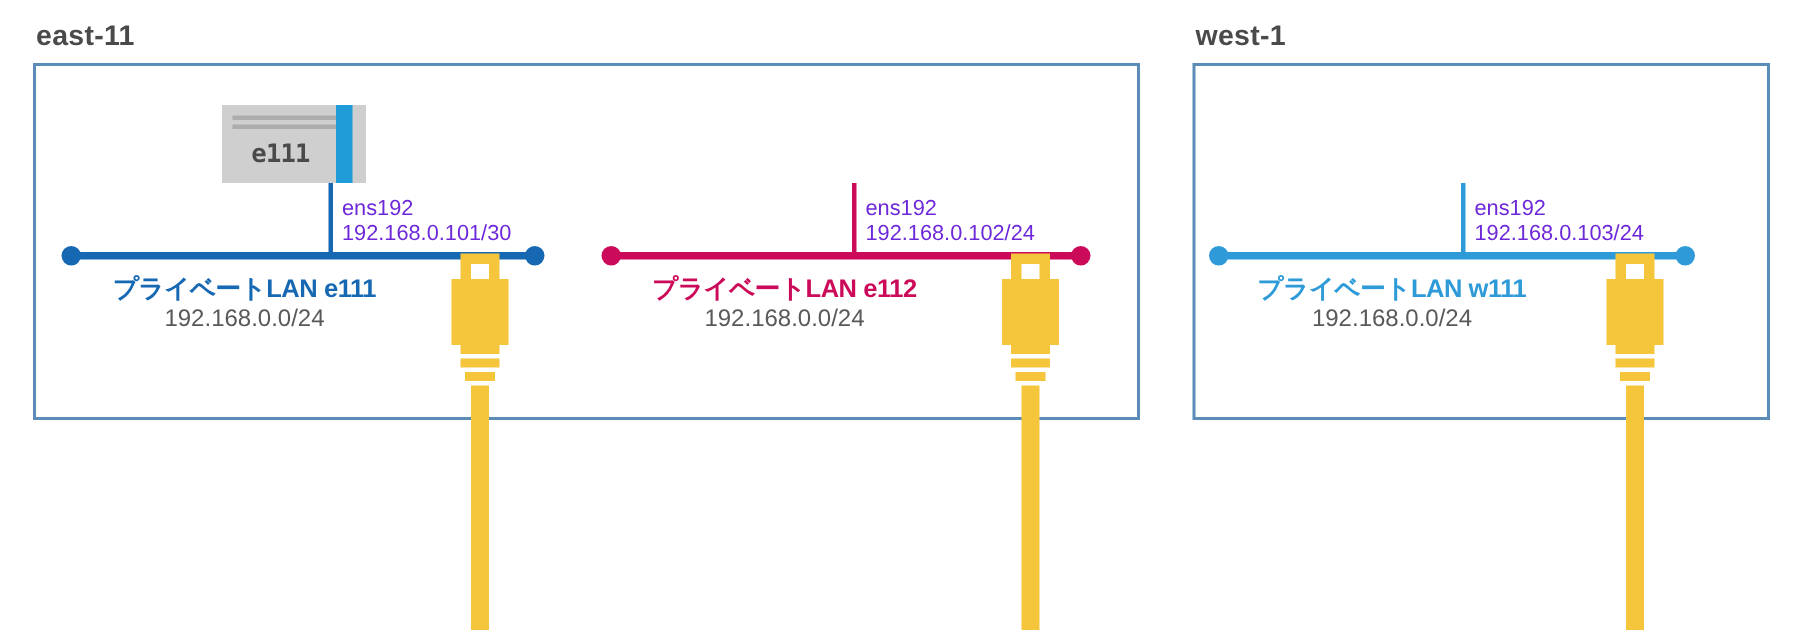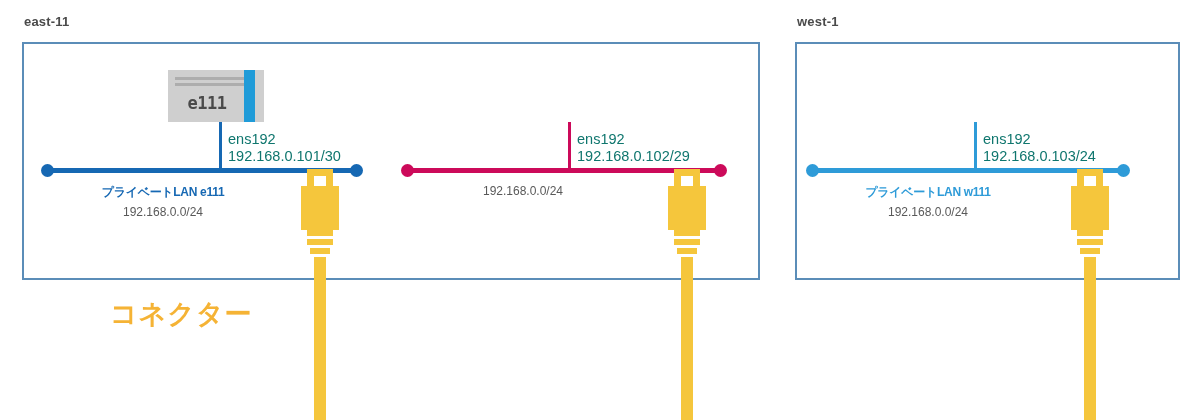--- a/index.html
+++ b/index.html
@@ -23,21 +23,21 @@
   }
   
   .zone {
     position: absolute;
     border: 2px solid #5b8db8;
     background: #ffffff;
     box-sizing: border-box;
   }
   .zone-label {
     position: absolute;
-    font-size: 13px;
+    font-size: 19px;
     font-weight: bold;
     color: #4a4a4a;
     letter-spacing: 0.2px;
     white-space: nowrap;
   }
   
   .server {
     position: absolute;
     width: 96px;
     height: 52px;
@@ -80,21 +80,21 @@
   
   .droplink {
     position: absolute;
     width: 3px;
     z-index: 2;
   }
   .nic {
     position: absolute;
     font-size: 14.5px;
     line-height: 17px;
-    color: #0f766e;
+    color: #6d28d9;
     white-space: nowrap;
     z-index: 5;
   }
   
   .bus {
     position: absolute;
     height: 5px;
     z-index: 3;
   }
   .bus .dot {
@@ -106,27 +106,27 @@
   }
   .bus .dot.left  { left: -5px; }
   .bus .dot.right { right: -5px; }
   .lan-label {
     position: absolute;
     text-align: center;
     white-space: nowrap;
     z-index: 5;
   }
   .lan-label .lan-name {
-    font-size: 12px;
+    font-size: 17px;
     font-weight: bold;
     line-height: 21px;
     letter-spacing: -0.3px;
   }
   .lan-label .lan-cidr {
-    font-size: 12px;
+    font-size: 16px;
     line-height: 19px;
     color: #595959;
   }
   
   .connector {
     position: absolute;
     z-index: 6;
   }
   .connector-caption {
     position: absolute;
@@ -140,21 +140,21 @@
 </style>
 </head>
 <body>
 
 <div class="canvas">
 
   <div class="zone-label" style="left:24px; top:14px;">east-11</div>
 
   <div class="zone" style="left:22px; top:42px; width:738px; height:238px;"></div>
 
-  <div class="server" style="left:168px; top:70px;padding-left:48px;">
+  <div class="server" style="left:148px; top:70px;padding-left:48px;">
     <div class="bars">
       <i></i>
         <i></i>
     </div>
     <div class="accent"></div>
     <div class="name">e111</div>
   </div>
 
   <div class="droplink" style="left:219px; top:122px; height:50px; background:#1668b3;"></div>
 
@@ -184,29 +184,30 @@
         <rect x="20" y="90" width="12" height="163"></rect>
       </g>
     </svg>
   </div>
 
 
   <div class="droplink" style="left:568px; top:122px; height:50px; background:#cc0a5a;"></div>
 
   <div class="nic" style="left:577px; top:131px;">
     <div>ens192</div>
-    <div>192.168.0.102/29</div>
+    <div>192.168.0.102/24</div>
   </div>
 
   <div class="bus" style="left:406px; top:168px; width:316px; background:#cc0a5a;">
     <span class="dot left" style="background:#cc0a5a;"></span>
     <span class="dot right" style="background:#cc0a5a;"></span>
   </div>
 
   <div class="lan-label" style="left:394px; top:182px; width:258px;">
+    <div class="lan-name" style="color:#cc0a5a;">プライベートLAN e112</div>
     <div class="lan-cidr">192.168.0.0/24</div>
   </div>
 
   <div class="connector" style="left:661px; top:167px;">
     <svg width="52" height="253" viewBox="0 0 52 253" xmlns="http://www.w3.org/2000/svg">
       <g fill="#f5c63c">
         <path d="M13 2 h26 v17 h-7 v-10 h-12 v10 h-7 z"></path>
         <rect x="7" y="19" width="38" height="44"></rect>
         <rect x="13" y="63" width="26" height="6"></rect>
         <rect x="13" y="72" width="26" height="6"></rect>
@@ -244,15 +245,14 @@
         <path d="M13 2 h26 v17 h-7 v-10 h-12 v10 h-7 z"></path>
         <rect x="7" y="19" width="38" height="44"></rect>
         <rect x="13" y="63" width="26" height="6"></rect>
         <rect x="13" y="72" width="26" height="6"></rect>
         <rect x="16" y="81" width="20" height="6"></rect>
         <rect x="20" y="90" width="12" height="163"></rect>
       </g>
     </svg>
   </div>
 
-  <div class="connector-caption" style="left:110px; top:296px;">コネクター</div>
 
 </div>
 
 </body></html>

